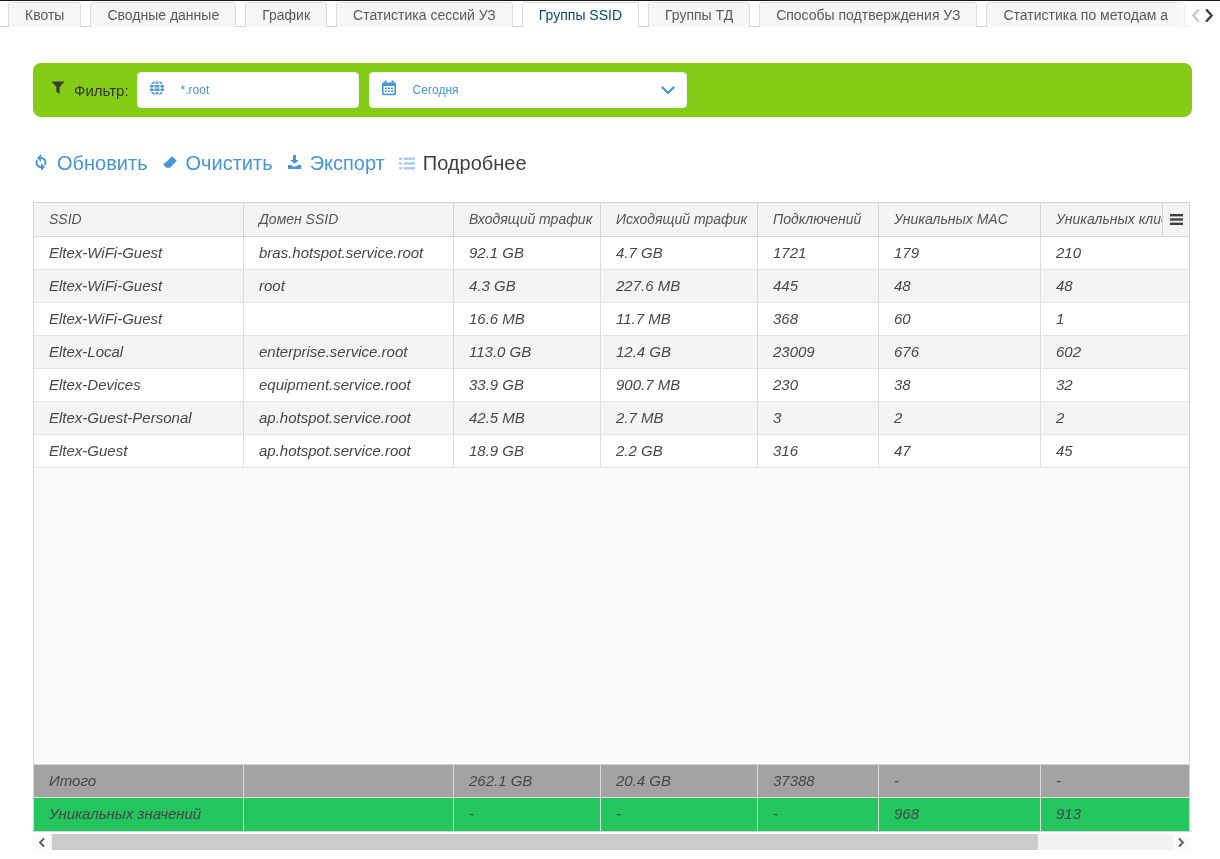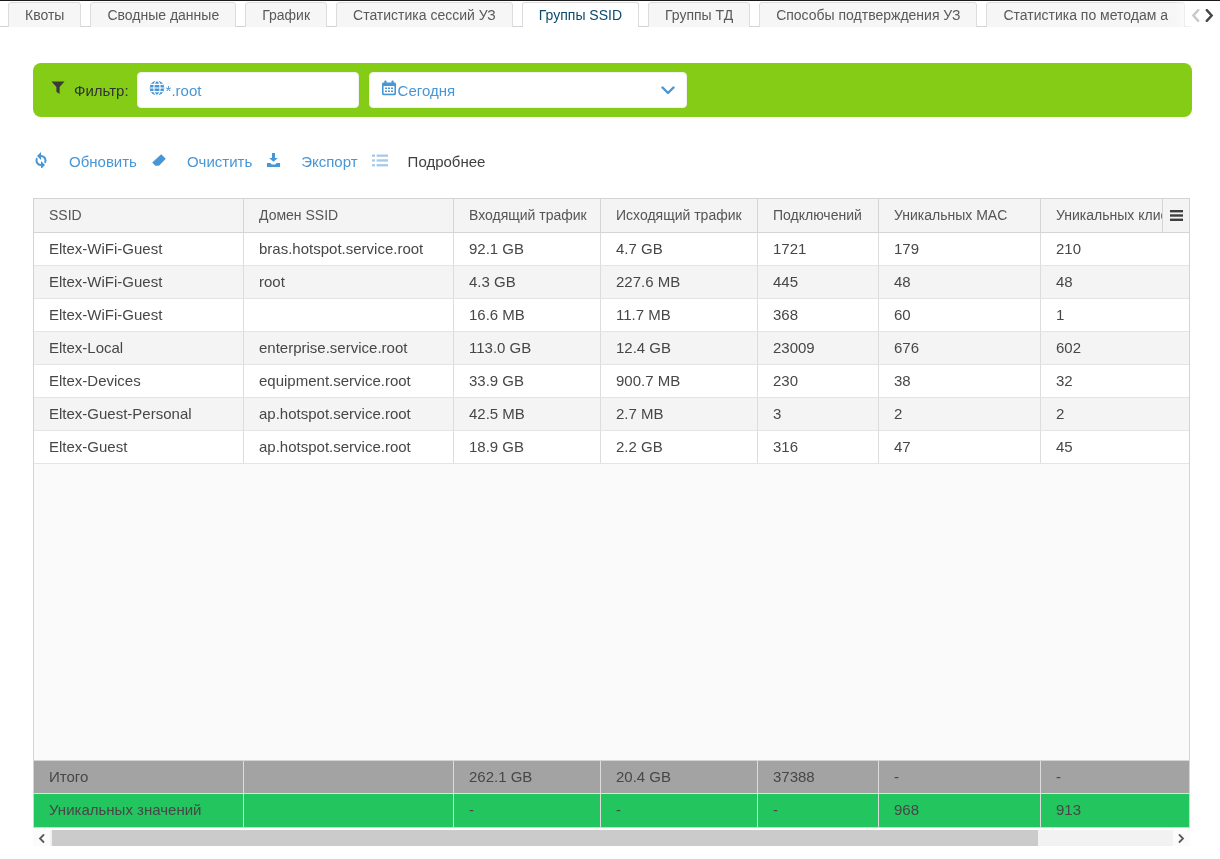--- a/index.html
+++ b/index.html
@@ -24,33 +24,33 @@
 
   
   .content { padding:0 30px 0 33px; }
 
   .filter-panel { margin-top:36px; height:54px; width:1159px; background:#84cc16;
     border-radius:8px; display:flex; align-items:center; padding:0 18px; }
   .filter-label { font-size:15px; color:#333; margin:0 8px 0 9px; }
   .finput { display:flex; align-items:center; background:#fff; border:1px solid #f0f0f0;
     border-radius:4px; height:36px; padding:0 11px; }
   .finput .txt, .finput input { border:0; outline:0; background:transparent;
-    font-family:inherit; font-size:15px; color:#4796d6; margin-left:1px; }
+    font-family:inherit; font-size:12px; color:#4796d6; margin-left:16px; }
   .finput input { width:160px; }
   .f-ssid { width:222px; }
   .f-date { width:318px; margin-left:10px; cursor:pointer; }
   .f-date .chev { margin-left:auto; display:flex; }
 
   .toolbar { margin-top:35px; display:flex; align-items:center; gap:14px; }
-  .tlink { display:flex; align-items:center; gap:20px; font-size:15px;
+  .tlink { display:flex; align-items:flex-end; gap:8px; font-size:20px;
     color:#4796d6; cursor:pointer; }
   .tlink.disabled { color:#404040; cursor:default; }
 
   
-  .grid { margin-top:27px; width:1157px; border:1px solid #d4d4d4; position:relative; }
+  .grid { margin-top:27px; width:1157px; border:1px solid #d4d4d4; position:relative;font-style:italic; }
   .header-row { position:relative; display:flex; height:34px; background:#f4f4f4;
     border-bottom:1px solid #d4d4d4; font-size:14px; color:#555; }
   .hcell { line-height:33px; padding-left:15px; border-right:1px solid #d4d4d4;
     overflow:hidden; white-space:nowrap; cursor:pointer; }
   .menu-cell { position:absolute; right:0; top:0; width:27px; height:33px;
     background:#f4f4f4; border-left:1px solid #d4d4d4; display:flex;
     align-items:center; justify-content:center; cursor:pointer; }
 
   .cell { line-height:32px; padding-left:15px; border-right:1px solid #dcdcdc;
     overflow:hidden; white-space:nowrap; font-size:15px; }

